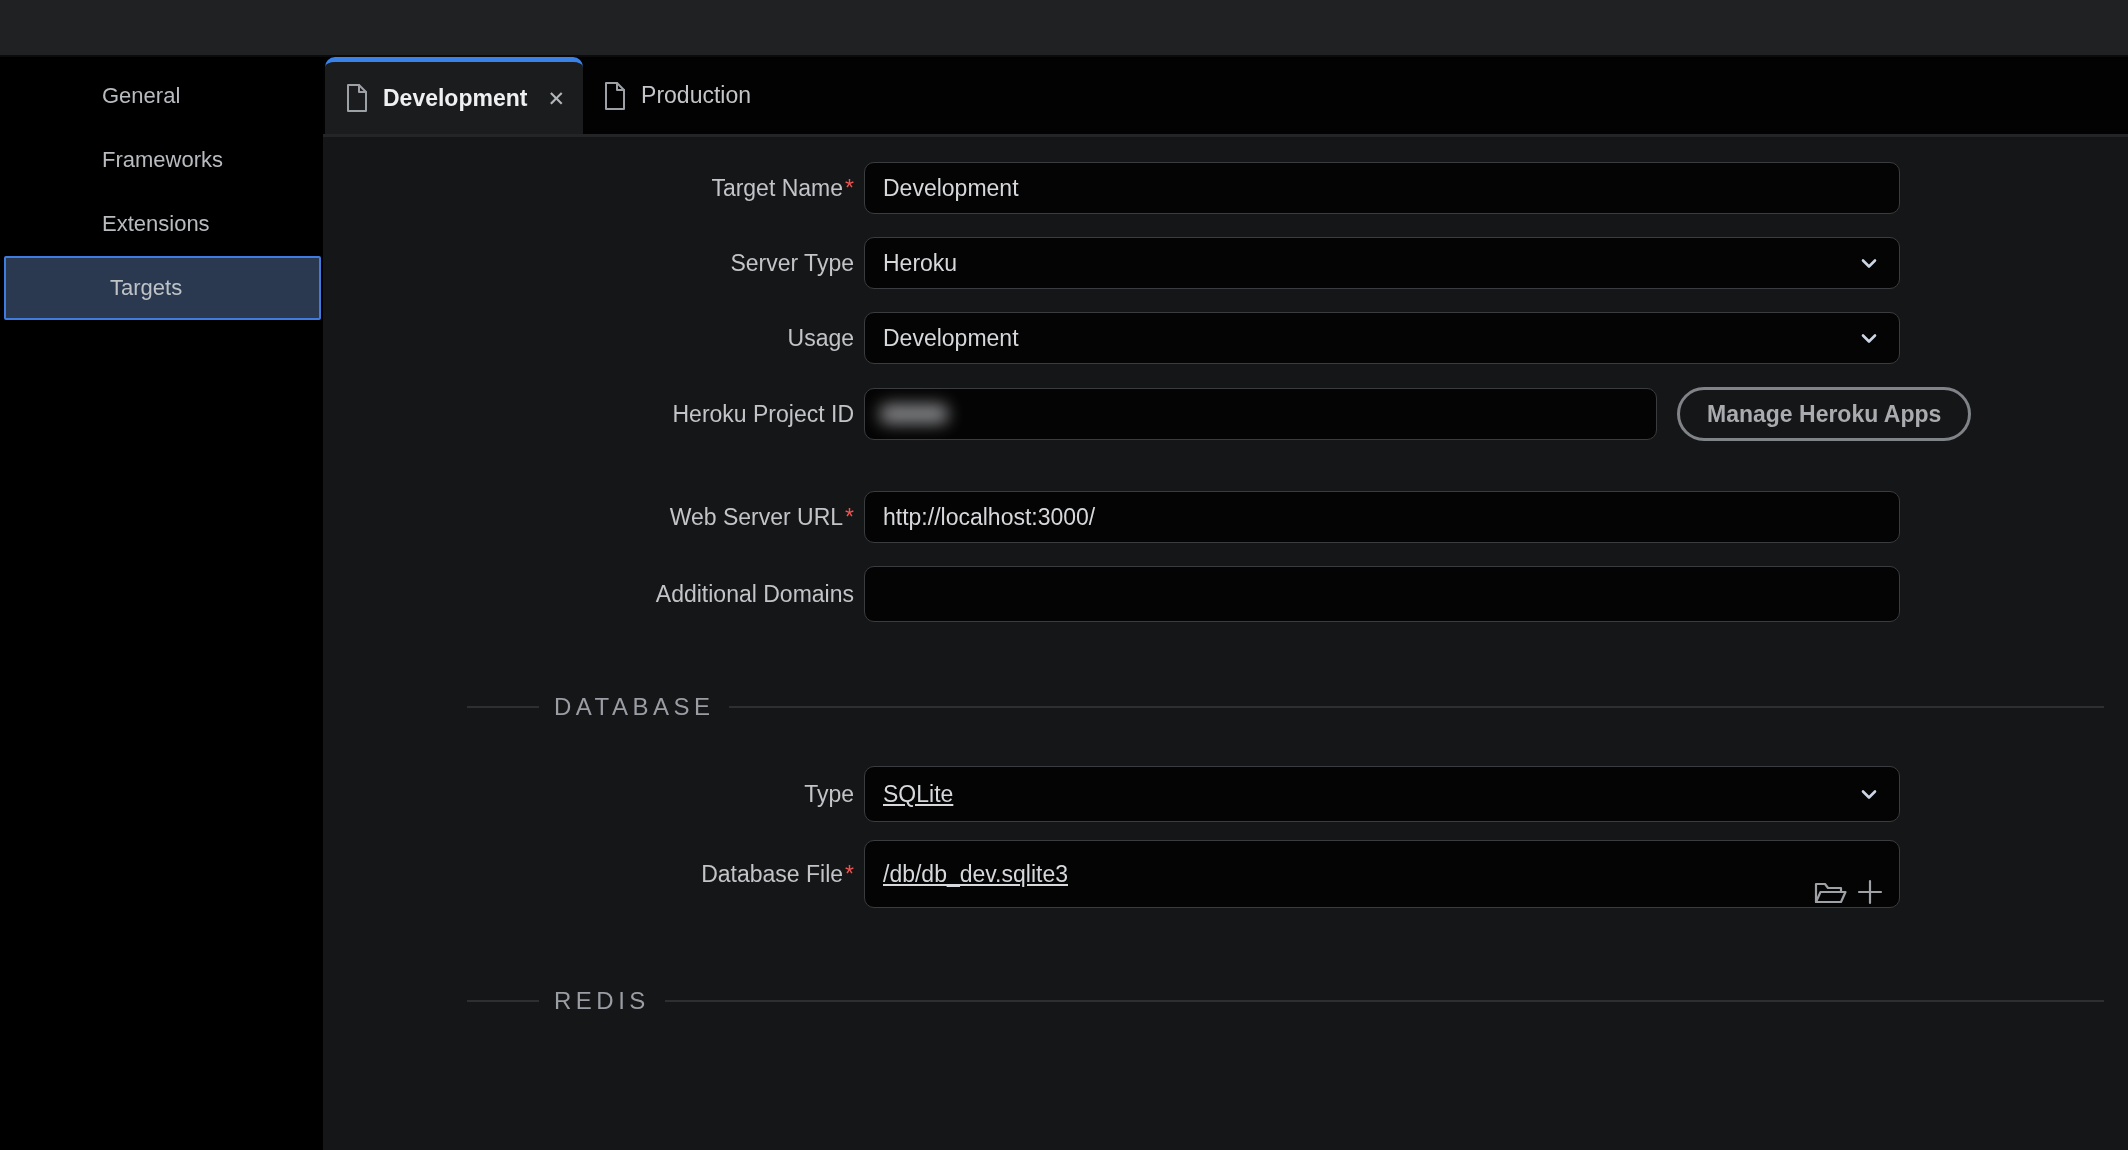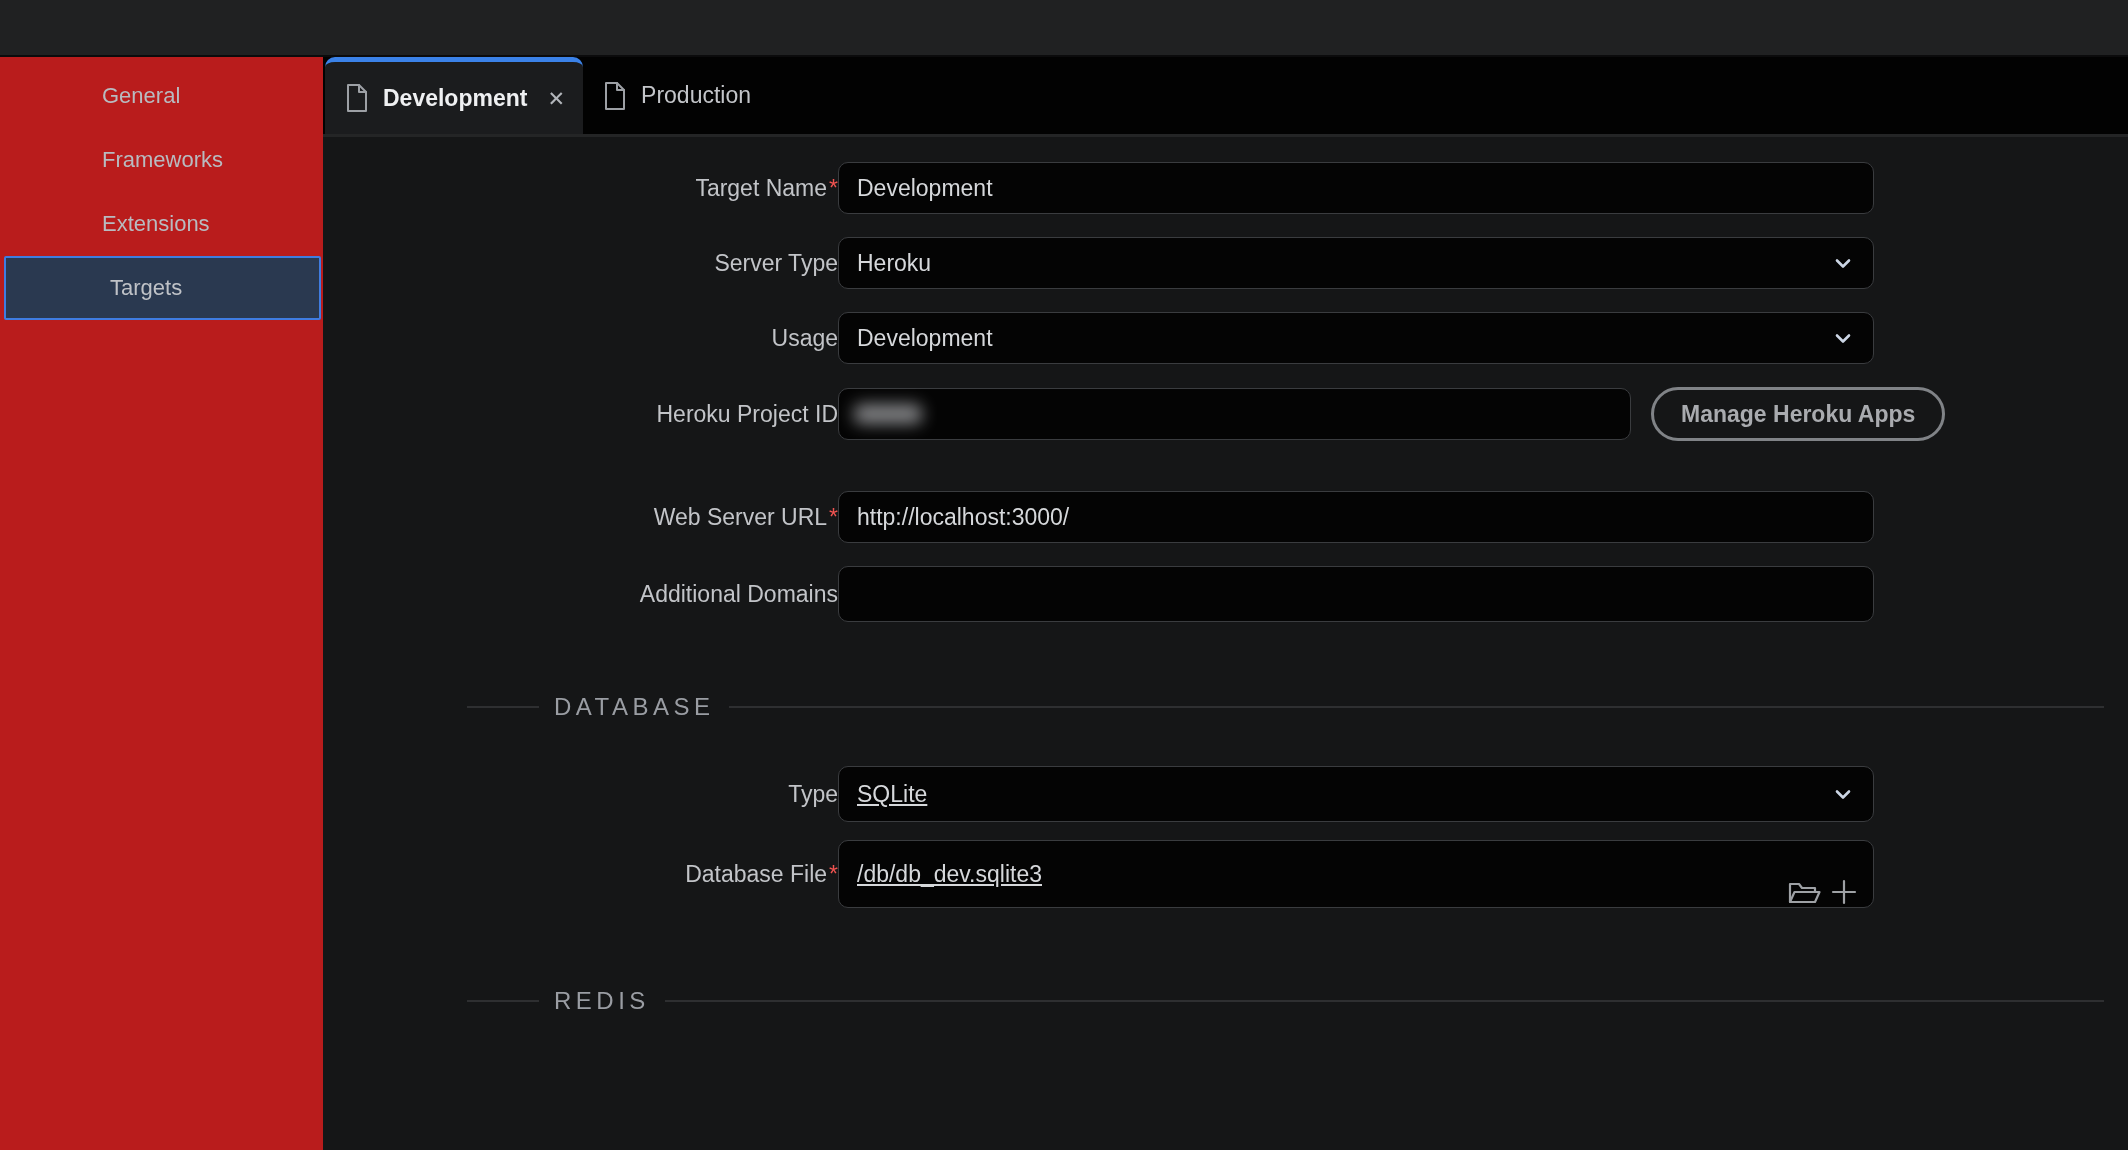--- a/index.html
+++ b/index.html
@@ -17,21 +17,21 @@
     background: #202122;
     border-bottom: 2px solid #0b0b0c;
   }
 
   
   .main { flex: 1; display: flex; min-height: 0; }
 
   
   .sidebar {
     width: 323px; flex: 0 0 323px;
-    background: #b91c1c;
+    background: #000000;
     padding-top: 7px;
   }
   .side-item {
     height: 64px; line-height: 60px;
     padding-left: 100px;
     font-size: 22px; color: #b8bbc0;
     cursor: default;
     border: 2px solid transparent;
   }
   .side-item.selected {
@@ -79,22 +79,24 @@
 
   
   .content {
     flex: 1; background: #151617;
     padding-top: 25px;
     overflow: hidden;
   }
   .frow {
     display: grid;
     grid-template-columns: 515px auto;
+    column-gap: 10px;
     align-items: center;
     margin-bottom: 23px;
+    margin-left: 16px;
   }
   .lbl {
     justify-self: end; align-self: center;
     font-size: 23px; color: #c2c4c8;
     white-space: nowrap;
   }
   .req { color: #ef5350; margin-left: 2px; }
 
   .input {
     width: 1036px; height: 52px;

